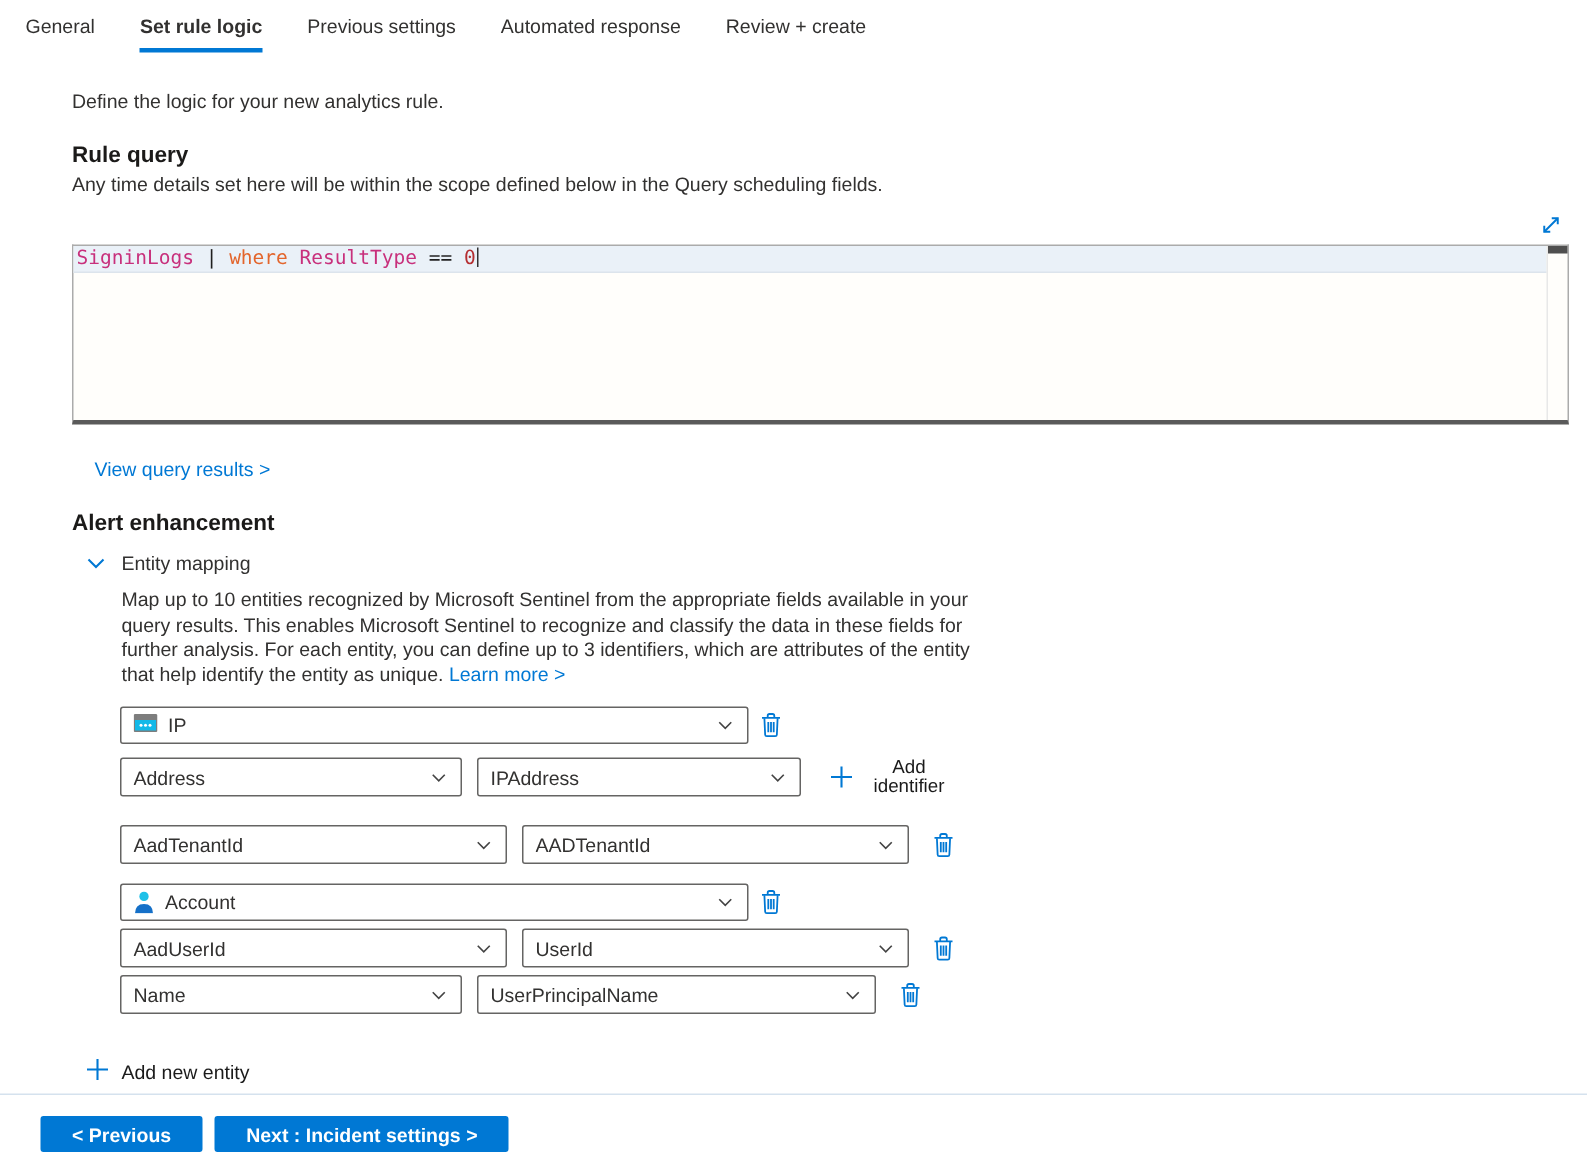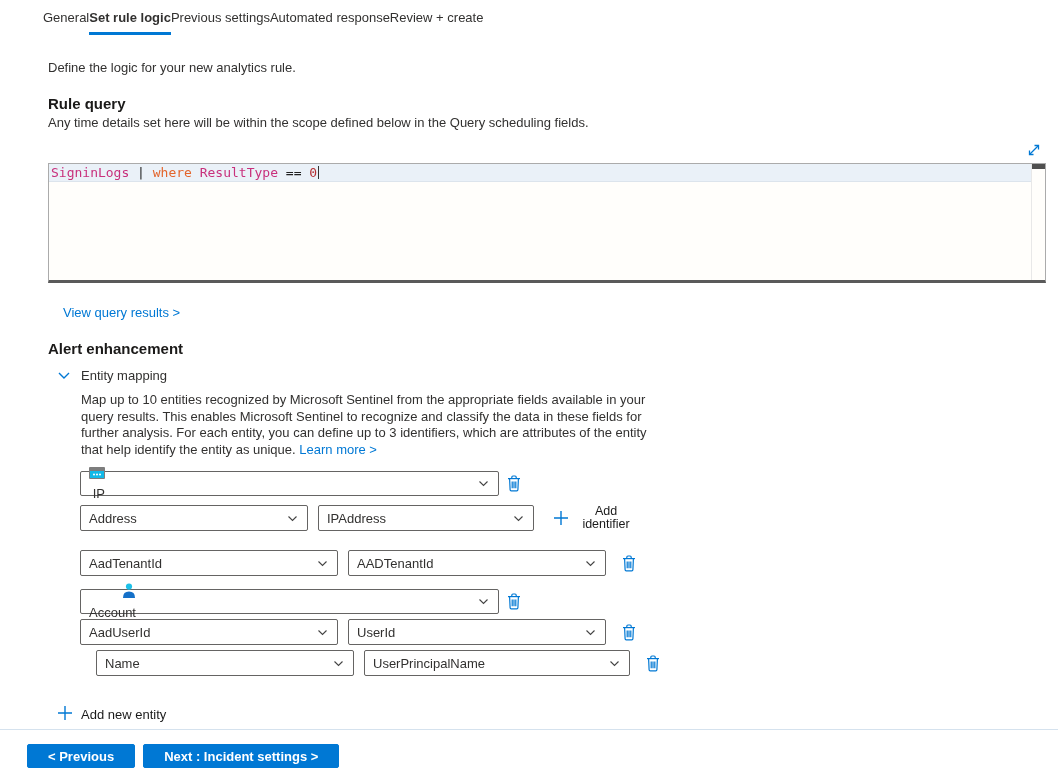--- a/index.html
+++ b/index.html
@@ -5,21 +5,21 @@
   * { box-sizing: border-box; }
   html,body { margin:0; padding:0; }
   body {
     width:1058px; height:778px;
     font-family:"Liberation Sans", sans-serif;
     font-size:13px; color:#323130; background:#ffffff;
     overflow:hidden; position:relative;
   }
 
   
-  .tab-bar { display:flex; padding:10px 0 0 43px; }
+  .tab-bar { display:flex; gap:30px; padding:10px 0 0 17px; }
   .tab { padding-bottom:7px; border-bottom:3px solid transparent; cursor:pointer; white-space:nowrap; }
   .tab.active { font-weight:700; border-bottom-color:#0078d4; }
 
   .content { margin-left:48px; }
 
   .intro { margin-top:25px; }
 
   h2.section-title { font-size:15px; font-weight:700; color:#1b1a19; margin:20px 0 3px 0; }
   .subtitle { margin:0; }
 
@@ -54,21 +54,21 @@
   .entity-list { margin-left:32px; }
   .row { display:flex; align-items:center; }
   .entity-row { margin-top:13px; gap:8px; }
   .identifier-row { gap:10px; }
 
   .dropdown {
     display:flex; align-items:center; justify-content:space-between;
     border:1px solid #656463; border-radius:2px; background:#fff;
     padding:0 8px; cursor:pointer; color:#323130;
   }
-  .dropdown .dd-left { display:flex; align-items:flex-end; gap:7px; overflow:hidden;flex-direction:column; }
+  .dropdown .dd-left { display:flex; align-items:flex-start; gap:7px; overflow:hidden; }
   .dropdown .dd-chevron { display:inline-flex; flex:none; }
   .entity-dd { width:419px; height:25px; }
   .ident-dd { height:26px; }
 
   .icon-btn { background:none; border:none; padding:0; cursor:pointer; display:inline-flex; align-items:center; }
 
   .add-identifier { display:flex; align-items:center; gap:7px; margin-left:9px; cursor:pointer; }
   .add-identifier .ai-label { width:60px; text-align:center; font-size:12.5px; line-height:13px; color:#1a1a1a; }
 
   .add-entity { display:flex; align-items:center; gap:8px; margin:19px 0 0 9px; cursor:pointer; color:#1a1a1a; }
@@ -291,21 +291,21 @@
               <path d="M4.8 3.4 V2.2 Q4.8 1 6 1 H8 Q9.2 1 9.2 2.2 V3.4"></path>
               <path d="M2.6 3.8 L3.1 14.8 Q3.15 15.8 4.2 15.8 H9.8 Q10.85 15.8 10.9 14.8 L11.4 3.8"></path>
               <path d="M5.2 6.4 V13.2"></path>
               <path d="M7 6.4 V13.2"></path>
               <path d="M8.8 6.4 V13.2"></path>
             </svg>
           </span>
         </button>
       </div>
       <div class="row identifier-row" style="margin-top: 5px;">
-        <div class="dropdown ident-dd" style="width: 258px; margin-left: 16px;">
+        <div class="dropdown ident-dd" style="width: 228px;">
           <span class="dd-left">
             <span>Name</span>
           </span>
           <span class="dd-chevron">
             <svg width="13" height="13" viewBox="0 0 13 13" fill="none" stroke="#444" stroke-width="1.1">
               <path d="M2.5 4.5 L6.5 8.5 L10.5 4.5"></path>
             </svg>
           </span>
         </div>
         <div class="dropdown ident-dd" style="width: 266px; gap: 26px;">

